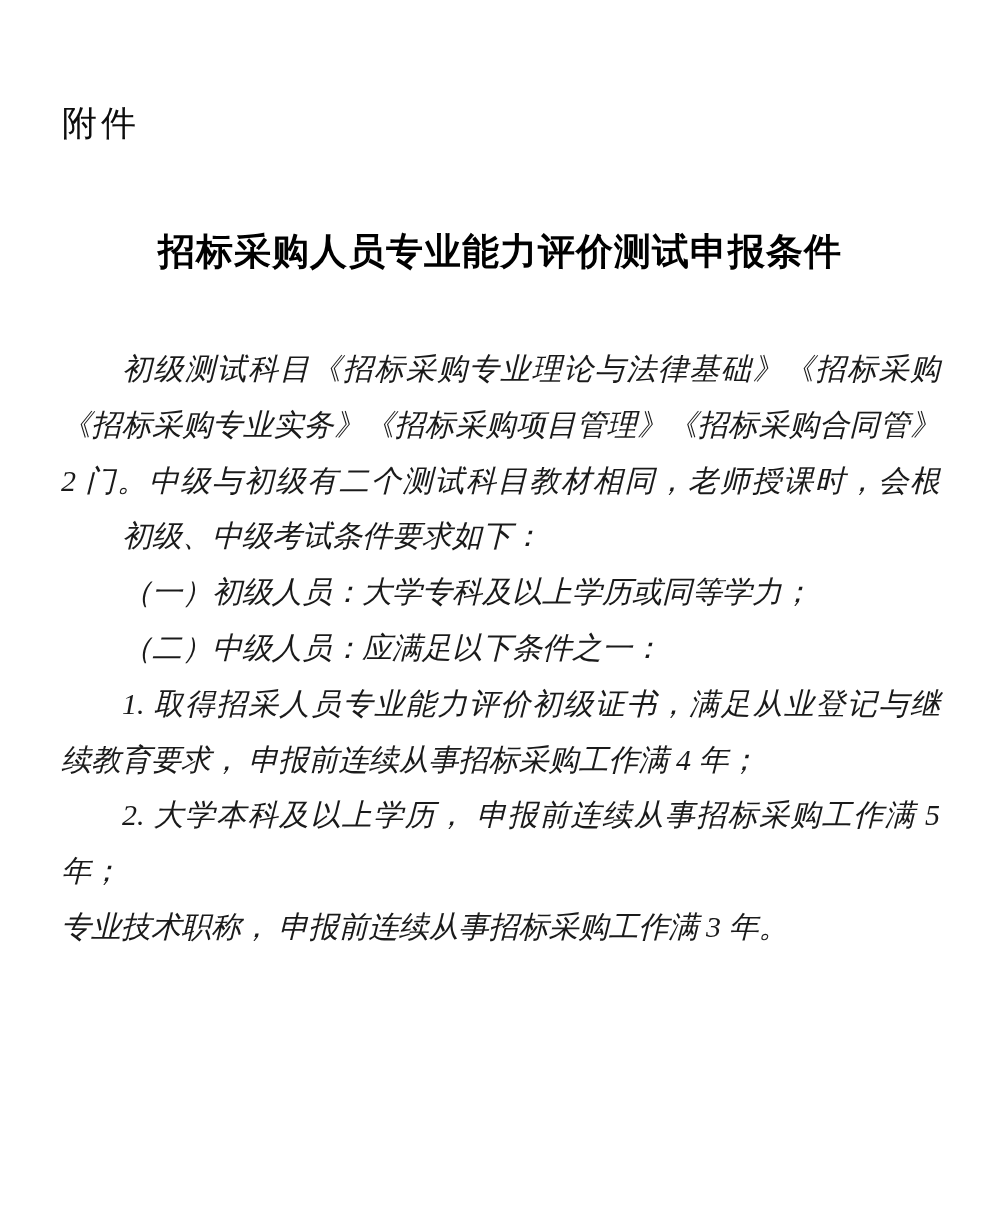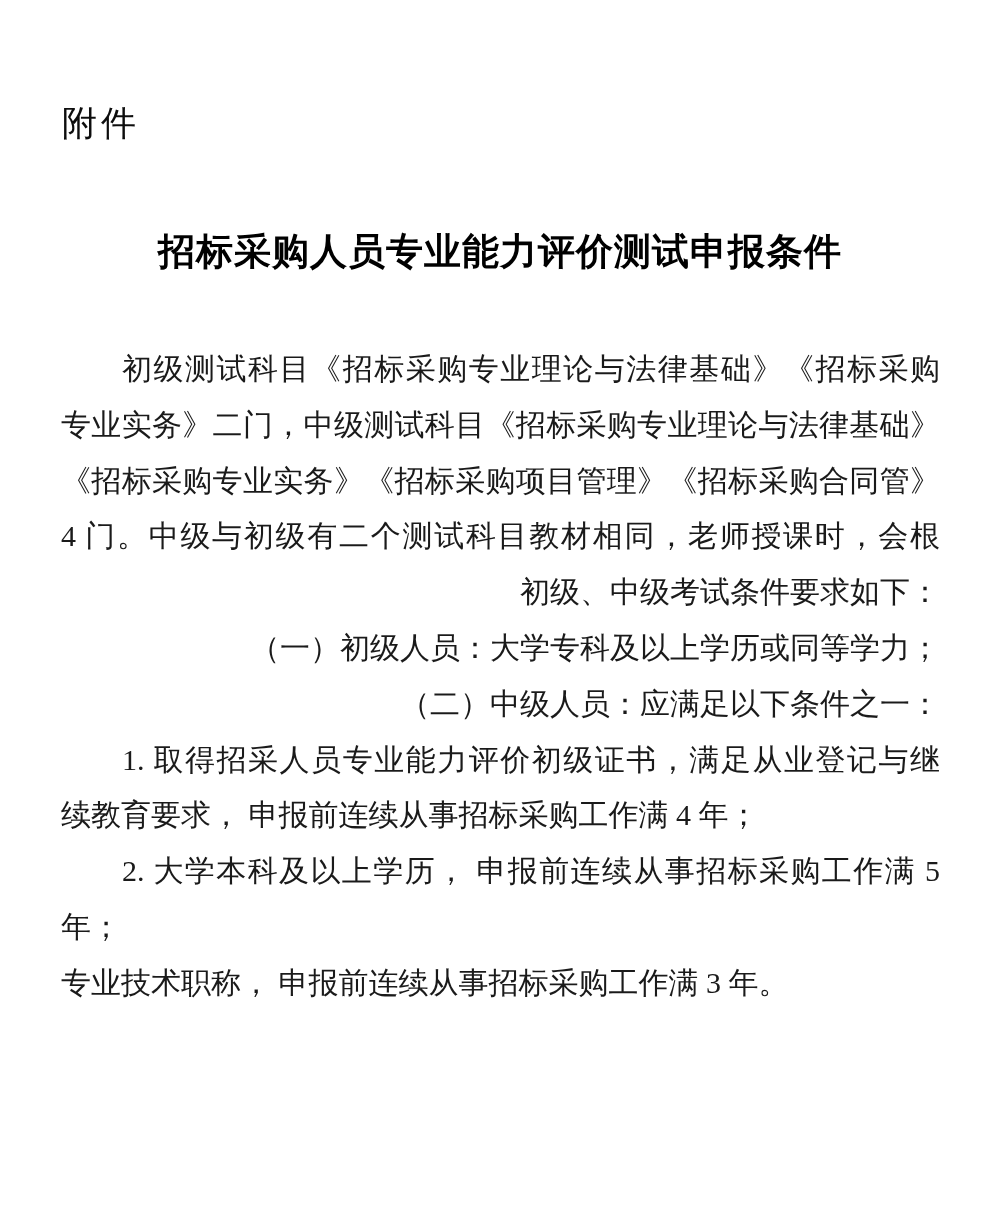--- a/index.html
+++ b/index.html
@@ -38,51 +38,50 @@
     font-size: 37px;
     line-height: 62px;
     letter-spacing: 1px;
     color: #000000;
   }
   .doc-body {
     position: absolute;
     left: 61px;
     top: 341px;
     width: 879px;
+    font-style: italic;
   }
   .body-line {
     height: 55.8px;
     line-height: 55.8px;
     font-size: 30px;
     font-family: "Liberation Serif", serif;
     color: #1a1a1a;
     text-align: left;
   }
   .body-line.indent {
     text-indent: 61px;
-    text-align: right;
   }
   .body-line.flush {
     text-align: justify;
     text-align-last: justify;
   }
 </style>
 </head>
 <body>
 
 <div class="page">
   <div class="attachment">附件</div>
 
   <h1 class="doc-title">招标采购人员专业能力评价测试申报条件</h1>
 
   <div class="doc-body">
       <div class="body-line indent flush">初级测试科目《招标采购专业理论与法律基础》《招标采购</div>
-      <div class="body-line flush">专业实务》二门，中级测试科目《招标采购专业理论与法律基础》</div>
       <div class="body-line flush">《招标采购专业实务》《招标采购项目管理》《招标采购合同管》</div>
-      <div class="body-line flush">4 门。中级与初级有二个测试科目教材相同，老师授课时，会根</div>
+      <div class="body-line flush">2 门。中级与初级有二个测试科目教材相同，老师授课时，会根</div>
       <div class="body-line indent">初级、中级考试条件要求如下：</div>
       <div class="body-line indent">（一）初级人员：大学专科及以上学历或同等学力；</div>
       <div class="body-line indent">（二）中级人员：应满足以下条件之一：</div>
       <div class="body-line indent flush">1. 取得招采人员专业能力评价初级证书，满足从业登记与继</div>
       <div class="body-line">续教育要求， 申报前连续从事招标采购工作满 4 年；</div>
       <div class="body-line indent flush">2. 大学本科及以上学历， 申报前连续从事招标采购工作满 5</div>
       <div class="body-line">年；</div>
       <div class="body-line">专业技术职称， 申报前连续从事招标采购工作满 3 年。</div>
     </div>
 </div>

